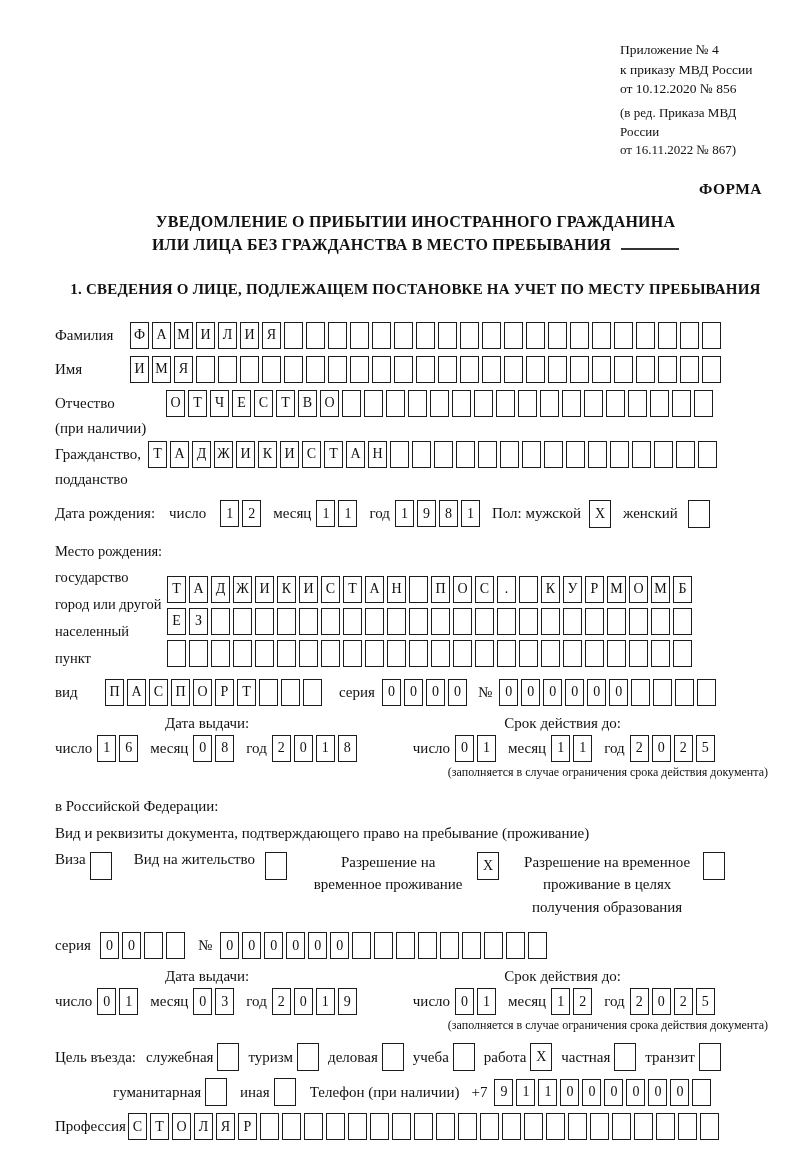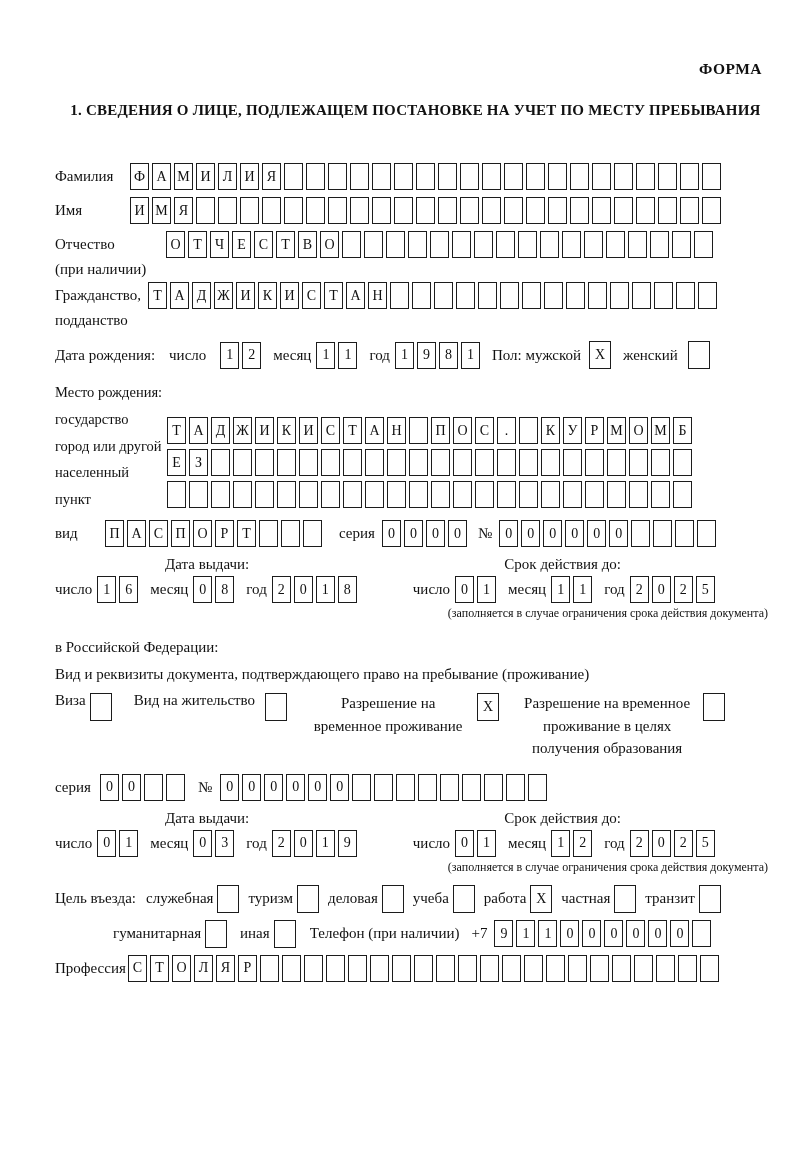--- a/index.html
+++ b/index.html
@@ -50,27 +50,40 @@
   .obox{margin-left:10px;margin-top:1px;}
   .prow .lbl{margin-right:4px;}
   .prow .cbox{margin-right:9px;}
   .gap6{width:6px;}
 </style>
 </head>
 <body>
 
 <div class="page">
 
+  <div class="annex">
+    <div>Приложение № 4</div>
+    <div>к приказу МВД России</div>
+    <div>от 10.12.2020 № 856</div>
+    <div class="rev">
+      <div>(в ред. Приказа МВД России</div>
+      <div>от 16.11.2022 № 867)</div>
+    </div>
+  </div>
 
   <div class="forma">ФОРМА</div>
 
+  <div class="title">
+    <div>УВЕДОМЛЕНИЕ О ПРИБЫТИИ ИНОСТРАННОГО ГРАЖДАНИНА</div>
+    <div><span>ИЛИ ЛИЦА БЕЗ ГРАЖДАНСТВА В МЕСТО ПРЕБЫВАНИЯ</span><span class="tunder"></span></div>
+  </div>
 
   <div class="section">1. СВЕДЕНИЯ О ЛИЦЕ, ПОДЛЕЖАЩЕМ ПОСТАНОВКЕ НА УЧЕТ ПО МЕСТУ ПРЕБЫВАНИЯ</div>
 
-  <div class="row" style="margin-top:44px">
+  <div class="row" style="margin-top:24px">
     <span class="lbl w75">Фамилия</span>
     <span class="cells">
         <div class="cell">Ф</div>
         <div class="cell">А</div>
         <div class="cell">М</div>
         <div class="cell">И</div>
         <div class="cell">Л</div>
         <div class="cell">И</div>
         <div class="cell">Я</div>
         <div class="cell"></div>

